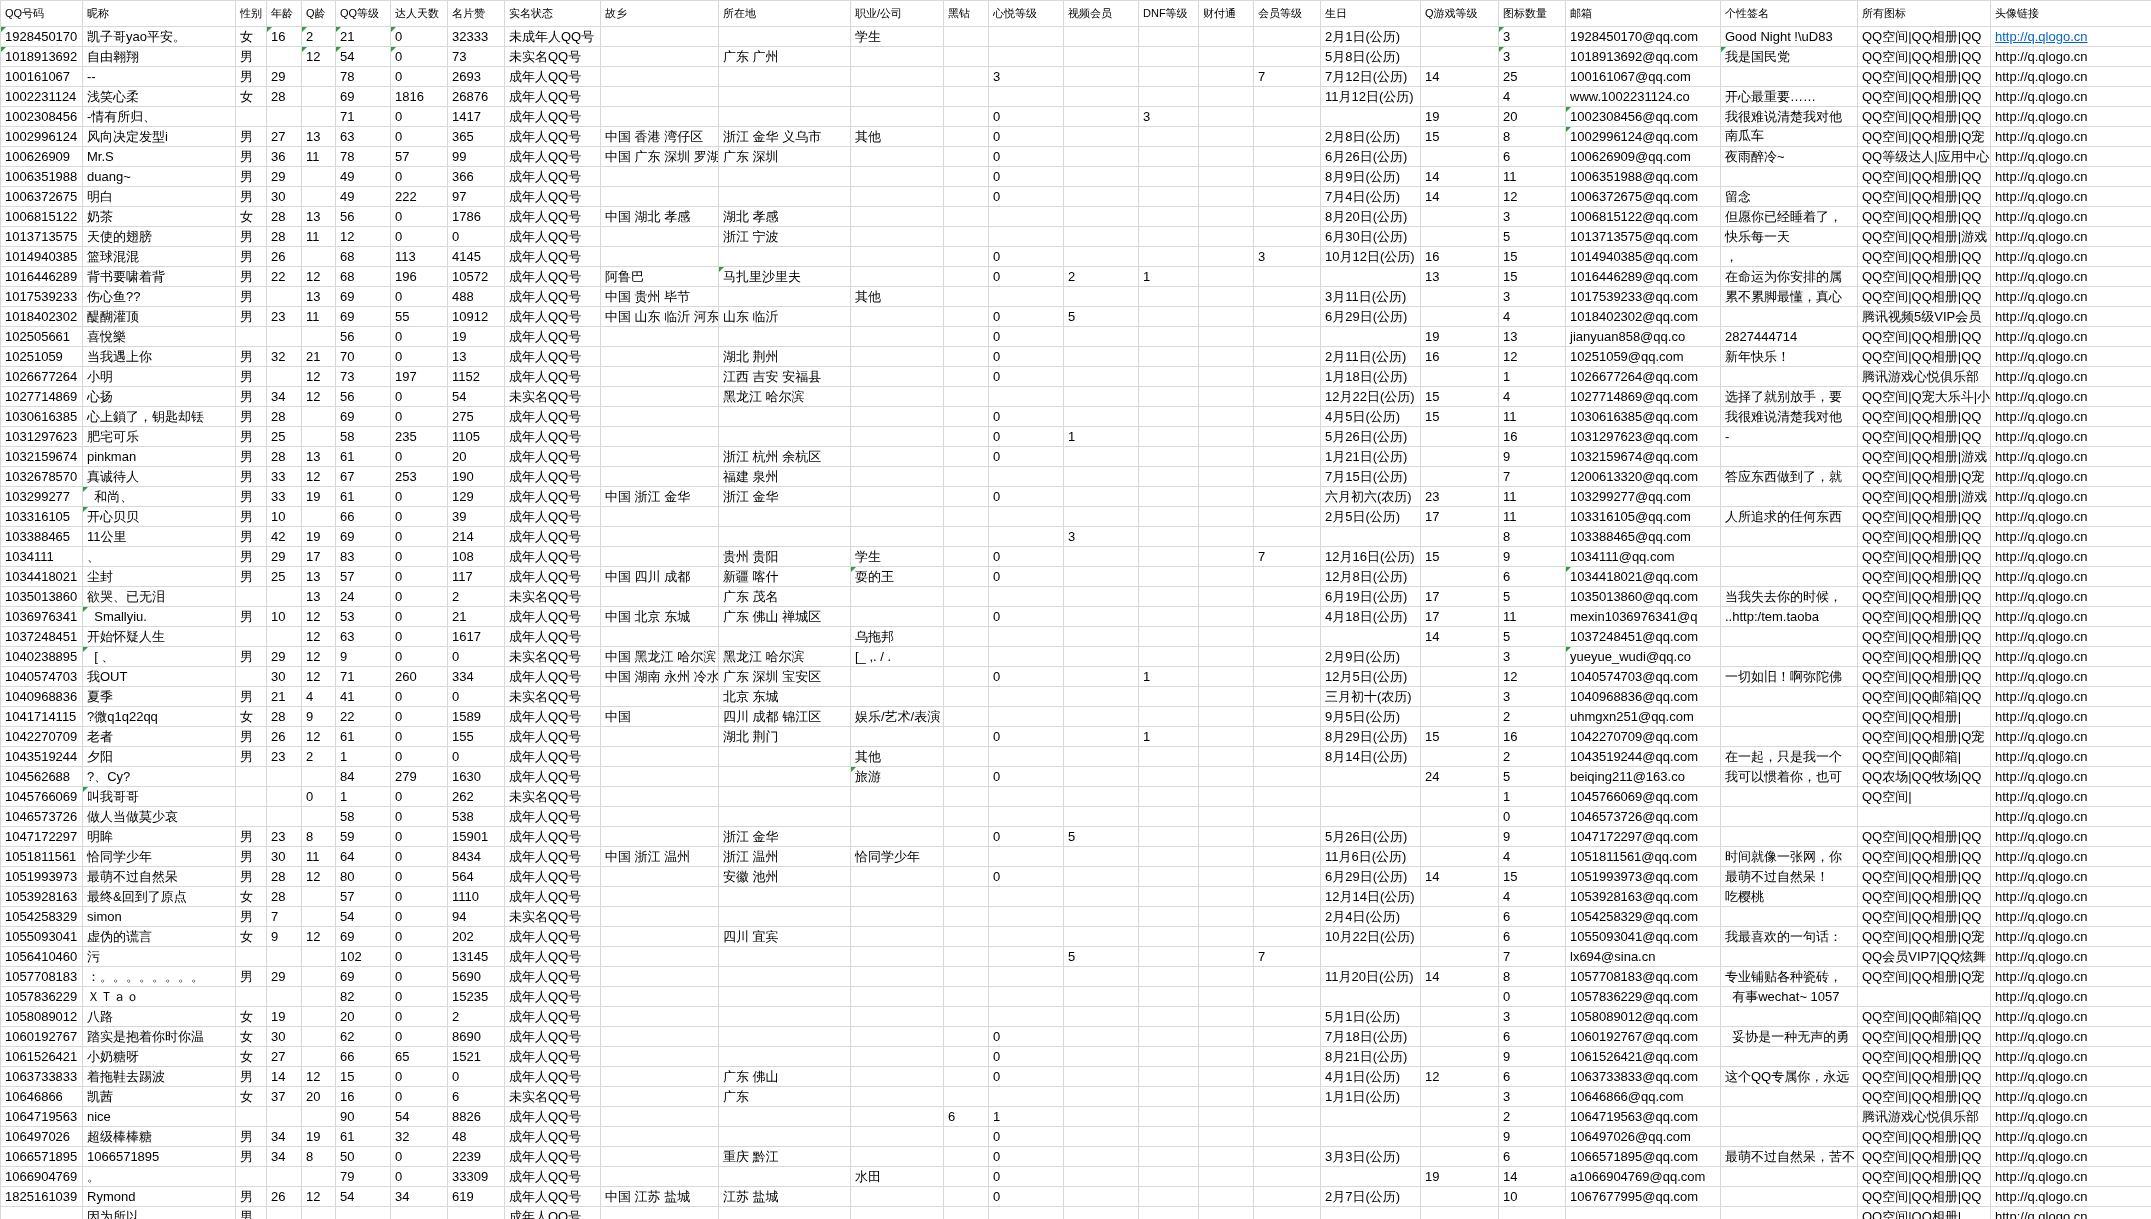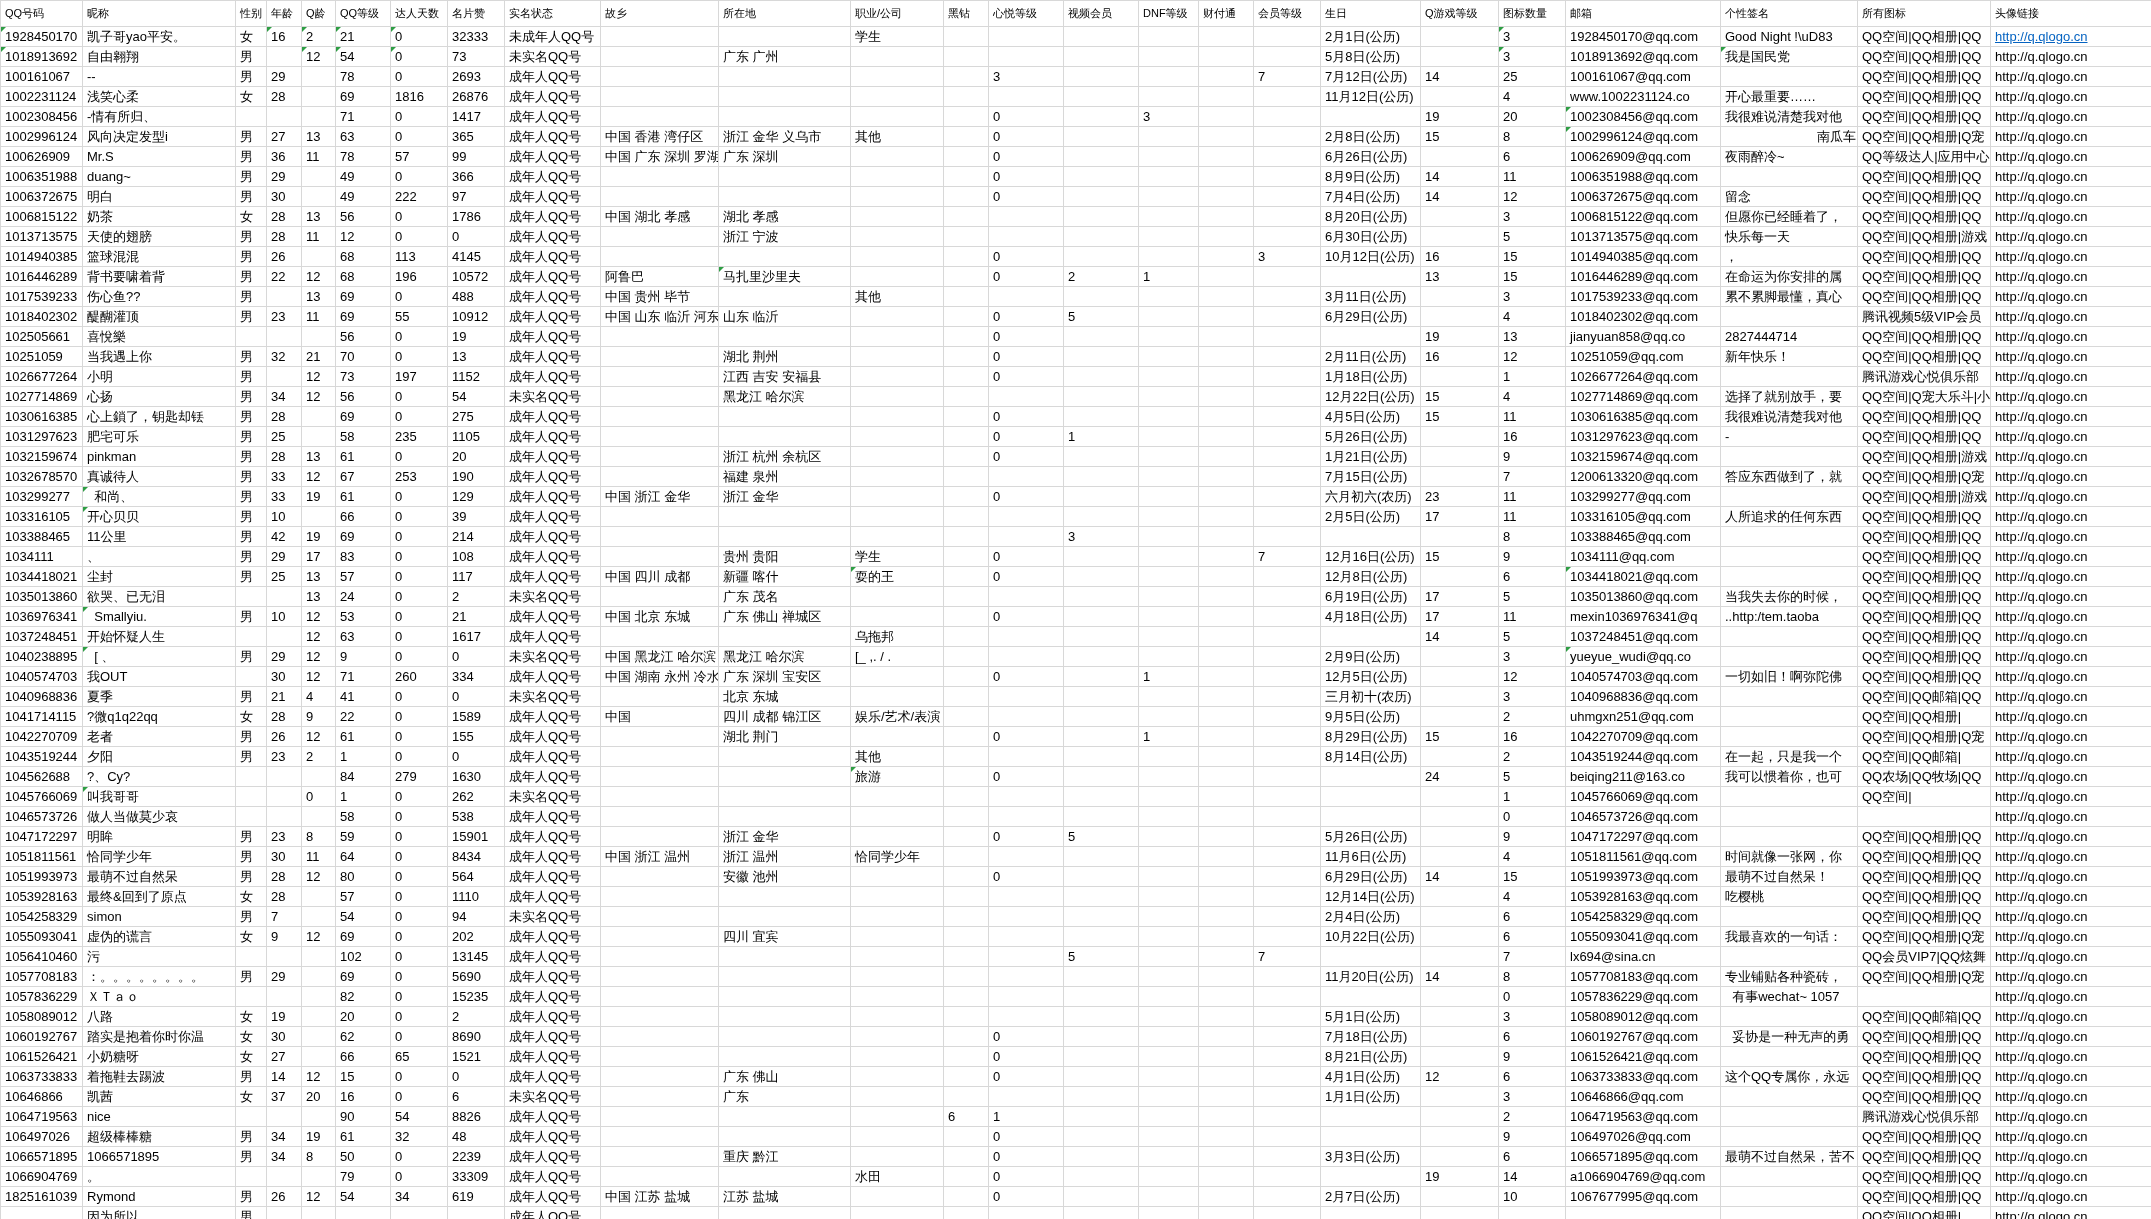--- a/index.html
+++ b/index.html
@@ -6,21 +6,21 @@
   body{width:2151px;height:1219px;overflow:hidden;font-family:"Liberation Sans",sans-serif;}
   table.sheet{border-collapse:collapse;table-layout:fixed;width:2151px;background:#fff;}
   th,td{border:1px solid #d8d8d8;font-weight:normal;color:#000;text-align:left;
         white-space:pre;overflow:hidden;padding:0 1px 0 4px;position:relative;
         font-size:13px;}
   th{height:25px;line-height:25px;font-size:11px;}
   td{height:19px;line-height:19px;}
   .gt{position:absolute;top:0;left:0;width:0;height:0;
       border-top:5px solid #2e9e44;border-right:5px solid transparent;display:block;}
   .lk{color:#0563c1;text-decoration:underline;cursor:pointer;}
-  .ra{text-align:right;}
+  .ra{text-align:left;font-family:Liberation Mono, monospace;}
 </style>
 </head>
 <body>
 
 <table class="sheet">
   <colgroup>
       <col style="width: 82px;">
       <col style="width: 153px;">
       <col style="width: 31px;">
       <col style="width: 35px;">

